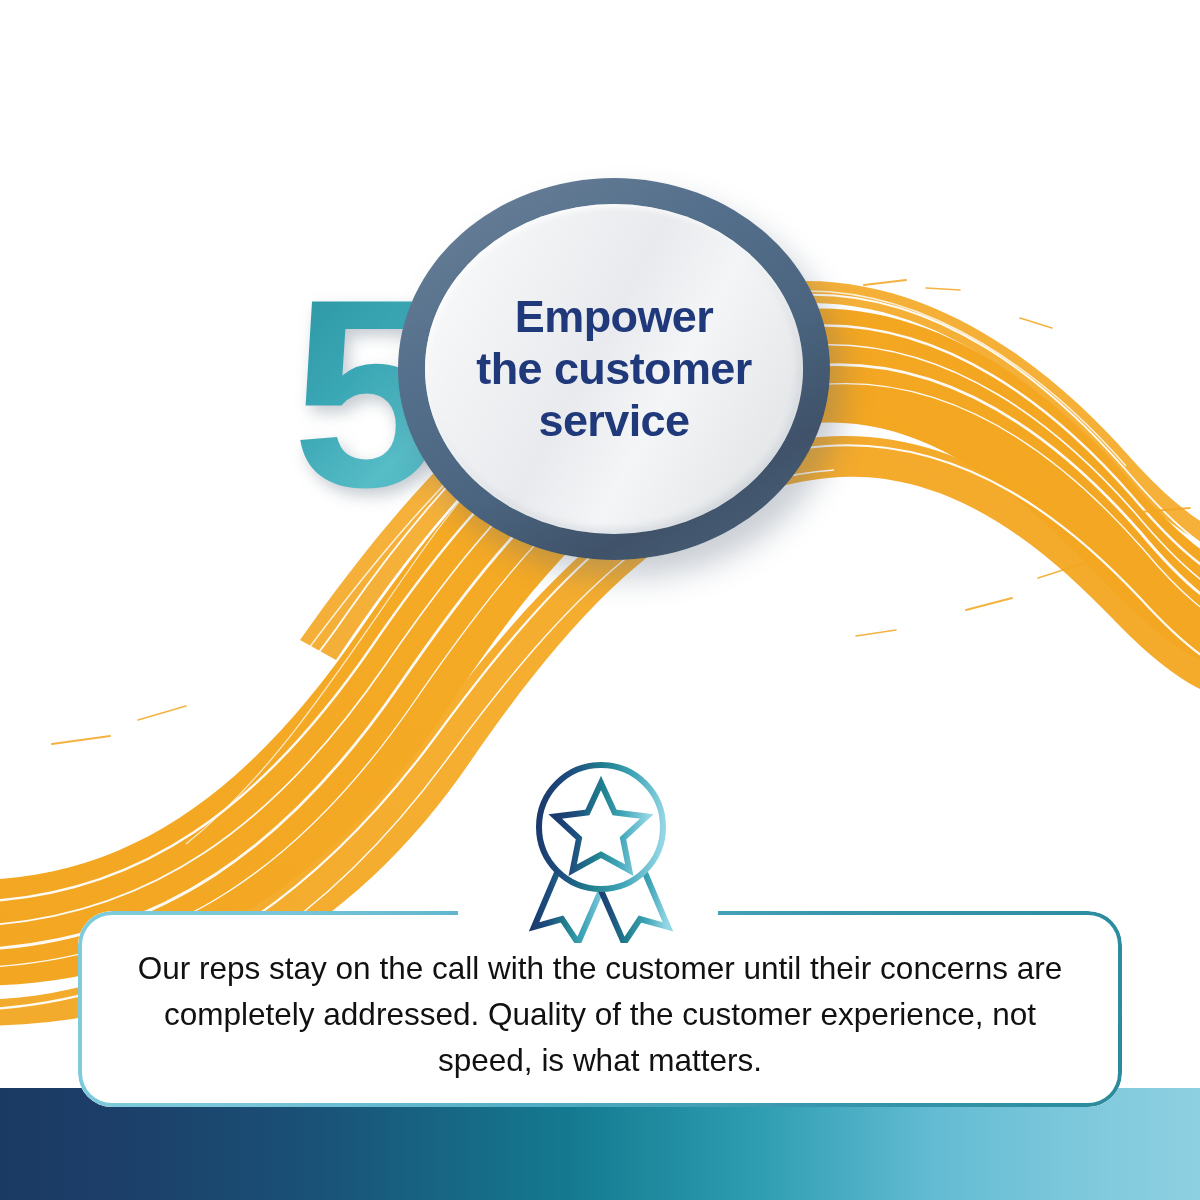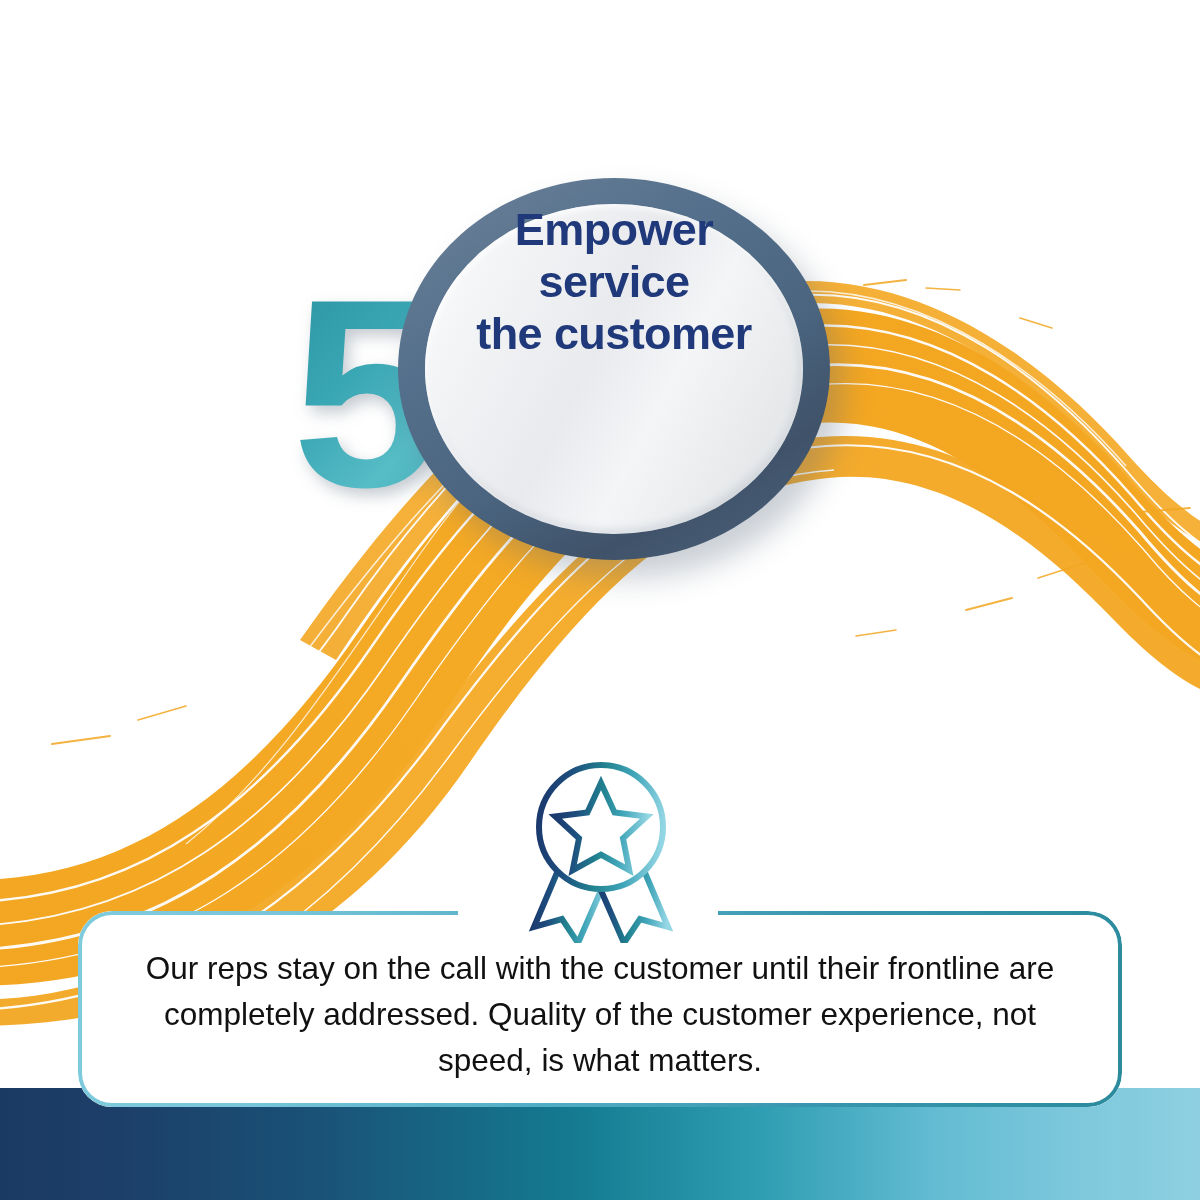--- a/index.html
+++ b/index.html
@@ -75,21 +75,21 @@
     width:378px; height:330px;
     border-radius:50%;
     background:linear-gradient(118deg,#fdfdfe 0%,#f2f3f5 22%,#e9eaed 45%,#f4f5f7 62%,#e6e8ea 84%,#f7f8f9 100%);
     box-shadow: inset 2px 3px 6px rgba(255,255,255,0.9),
                 inset -3px -4px 9px rgba(120,135,155,0.22);
   }
   #oval-text {
     position:absolute;
     left:0; top:0; width:100%; height:100%;
     display:flex; flex-direction:column;
-    align-items:center; justify-content:flex-start;
+    align-items:center; justify-content:center;
     color:#20397a;
     font-weight:700;
     font-size:45px;
     line-height:52px;
     text-align:center;
     letter-spacing:-0.6px;
     font-family:"Liberation Sans", sans-serif;
   }
   #oval-text .tl { display:block; white-space:nowrap; }
 
@@ -222,32 +222,32 @@
 
   <div class="layer" id="number-layer">
     <div id="number-five">5</div>
   </div>
 
   <div class="layer" id="oval-layer">
     <div id="oval-outer">
       <div id="oval-inner">
         <div id="oval-text">
           <span class="tl">Empower</span>
+          <span class="tl">the customer</span>
           <span class="tl">service</span>
-          <span class="tl">the customer</span>
         </div>
       </div>
     </div>
   </div>
 
   <div class="layer" id="box-layer">
     <div id="info-box">
       <div id="info-box-border"></div>
       <div id="border-gap"></div>
-      <div id="info-text">Our reps stay on the call with the customer until their frontline are completely addressed. Quality of the customer experience, not speed, is what matters.</div>
+      <div id="info-text">Our reps stay on the call with the customer until their concerns are completely addressed. Quality of the customer experience, not speed, is what matters.</div>
     </div>
   </div>
 
   <div class="layer" id="badge-layer">
     <svg id="badge-icon" viewBox="0 0 170 186">
       <defs>
         <linearGradient id="icg" x1="0" y1="0.45" x2="1" y2="0.55">
           <stop offset="0%" stop-color="#1B3A6E"></stop>
           <stop offset="22%" stop-color="#1D4E7E"></stop>
           <stop offset="48%" stop-color="#21818F"></stop>

